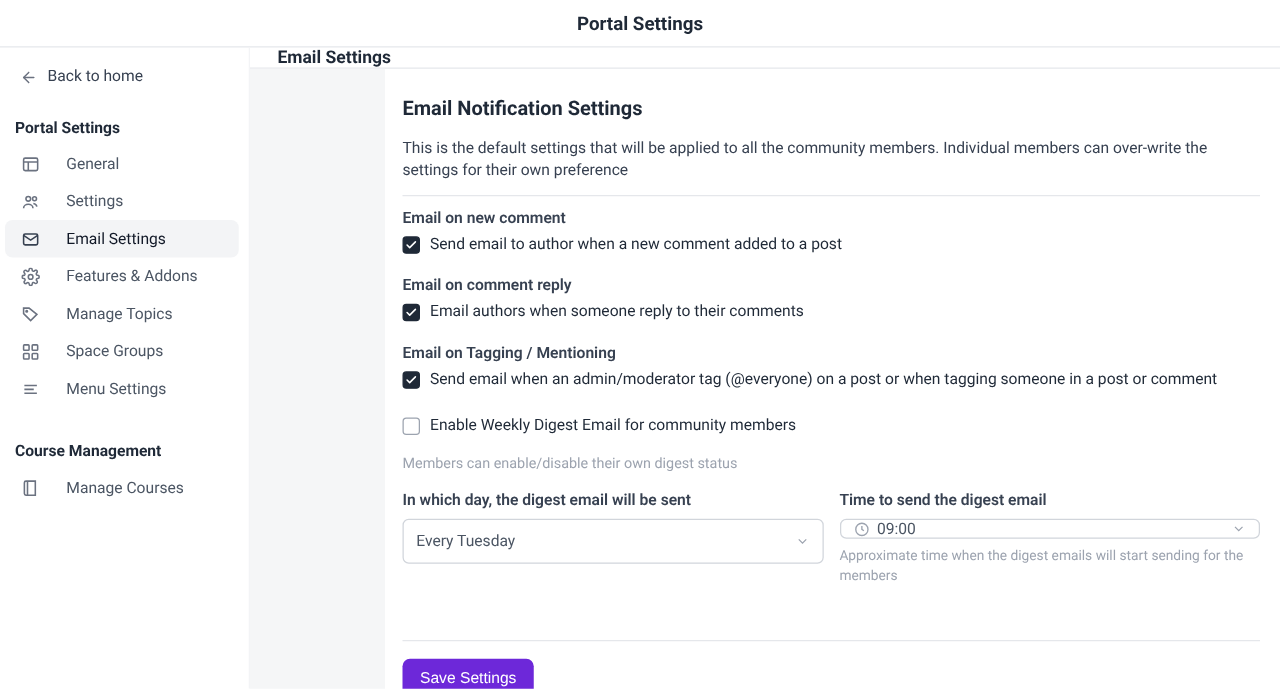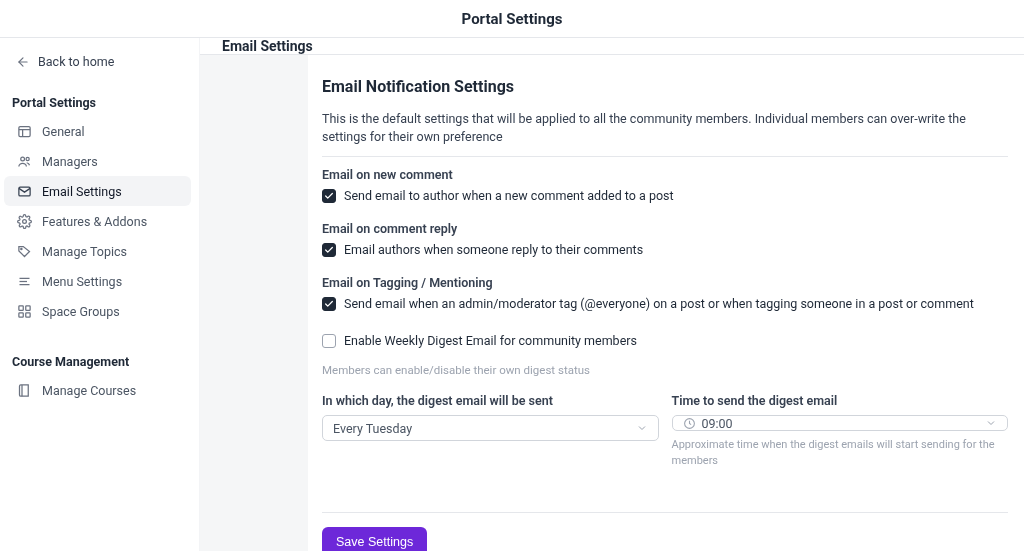--- a/index.html
+++ b/index.html
@@ -43,21 +43,21 @@
   .side-group-title {
     font-weight: 700;
     font-size: 12.5px;
     color: #1f2937;
     padding: 6px 12px 6px 8px;
     margin-top: 6px;
   }
   .side-item {
     display: flex;
     align-items: center;
-    gap: 10px;
+    gap: 21px;
     padding: 7px 12px;
     border-radius: 6px;
     font-size: 12.5px;
     color: #4b5563;
     cursor: pointer;
   }
   .side-item.active {
     background: #f3f4f6;
     color: #111827;
   }
@@ -157,21 +157,21 @@
     margin-top: 16px;
   }
   .digest-col { flex: 1; }
   .digest-col-label {
     font-size: 12.5px;
     font-weight: 600;
     color: #374151;
     margin-bottom: 7px;
   }
   .select-box {
-    height: 26px;
+    height: 36px;
     border: 1px solid #d1d5db;
     border-radius: 5px;
     padding: 0 10px;
     display: flex;
     align-items: center;
     justify-content: space-between;
     font-size: 12.5px;
     color: #4b5563;
     cursor: pointer;
   }
@@ -251,21 +251,21 @@
 
     <div class="side-item">
       <span class="icon">
         <svg width="15" height="15" viewBox="0 0 24 24" fill="none" stroke="currentColor" stroke-width="2">
             <circle cx="9" cy="8" r="3"></circle>
             <path d="M3 20c0-3 3-5 6-5s6 2 6 5"></path>
             <circle cx="17" cy="8" r="2.5"></circle>
             <path d="M15.5 14c2 .3 4 1.6 4.5 4"></path>
           </svg>
       </span>
-      <span>Managers</span>
+      <span>Settings</span>
     </div>
 
     <div class="side-item active">
       <span class="icon">
         <svg width="15" height="15" viewBox="0 0 24 24" fill="none" stroke="#374151" stroke-width="2">
             <rect x="3" y="5" width="18" height="14" rx="2"></rect>
             <polyline points="3 7 12 13 21 7"></polyline>
           </svg>
       </span>
       <span>Email Settings</span>
@@ -282,43 +282,43 @@
     </div>
 
     <div class="side-item">
       <span class="icon">
         <svg width="15" height="15" viewBox="0 0 24 24" fill="none" stroke="currentColor" stroke-width="2">
             <path d="M20 12l-8 8-9-9V4h7l10 8z"></path>
             <circle cx="7" cy="8" r="1" fill="currentColor"></circle>
           </svg>
       </span>
       <span>Manage Topics</span>
-    </div>
-
-    <div class="side-item">
-      <span class="icon">
-        <svg width="15" height="15" viewBox="0 0 24 24" fill="none" stroke="currentColor" stroke-width="2">
-            <line x1="4" y1="7" x2="20" y2="7"></line>
-            <line x1="4" y1="12" x2="16" y2="12"></line>
-            <line x1="4" y1="17" x2="20" y2="17"></line>
-          </svg>
-      </span>
-      <span>Menu Settings</span>
     </div>
 
     <div class="side-item">
       <span class="icon">
         <svg width="15" height="15" viewBox="0 0 24 24" fill="none" stroke="currentColor" stroke-width="2">
             <rect x="3" y="3" width="7" height="7" rx="1"></rect>
             <rect x="14" y="3" width="7" height="7" rx="1"></rect>
             <rect x="3" y="14" width="7" height="7" rx="1"></rect>
             <rect x="14" y="14" width="7" height="7" rx="1"></rect>
           </svg>
       </span>
       <span>Space Groups</span>
+    </div>
+
+    <div class="side-item">
+      <span class="icon">
+        <svg width="15" height="15" viewBox="0 0 24 24" fill="none" stroke="currentColor" stroke-width="2">
+            <line x1="4" y1="7" x2="20" y2="7"></line>
+            <line x1="4" y1="12" x2="16" y2="12"></line>
+            <line x1="4" y1="17" x2="20" y2="17"></line>
+          </svg>
+      </span>
+      <span>Menu Settings</span>
     </div>
 
     <div class="side-group-title" style="margin-top:22px;">Course Management</div>
 
     <div class="side-item">
       <span class="icon">
         <svg width="15" height="15" viewBox="0 0 24 24" fill="none" stroke="currentColor" stroke-width="2">
             <path d="M4 5a2 2 0 0 1 2-2h12v18H6a2 2 0 0 1-2-2V5z"></path>
             <line x1="8" y1="3" x2="8" y2="21"></line>
           </svg>

